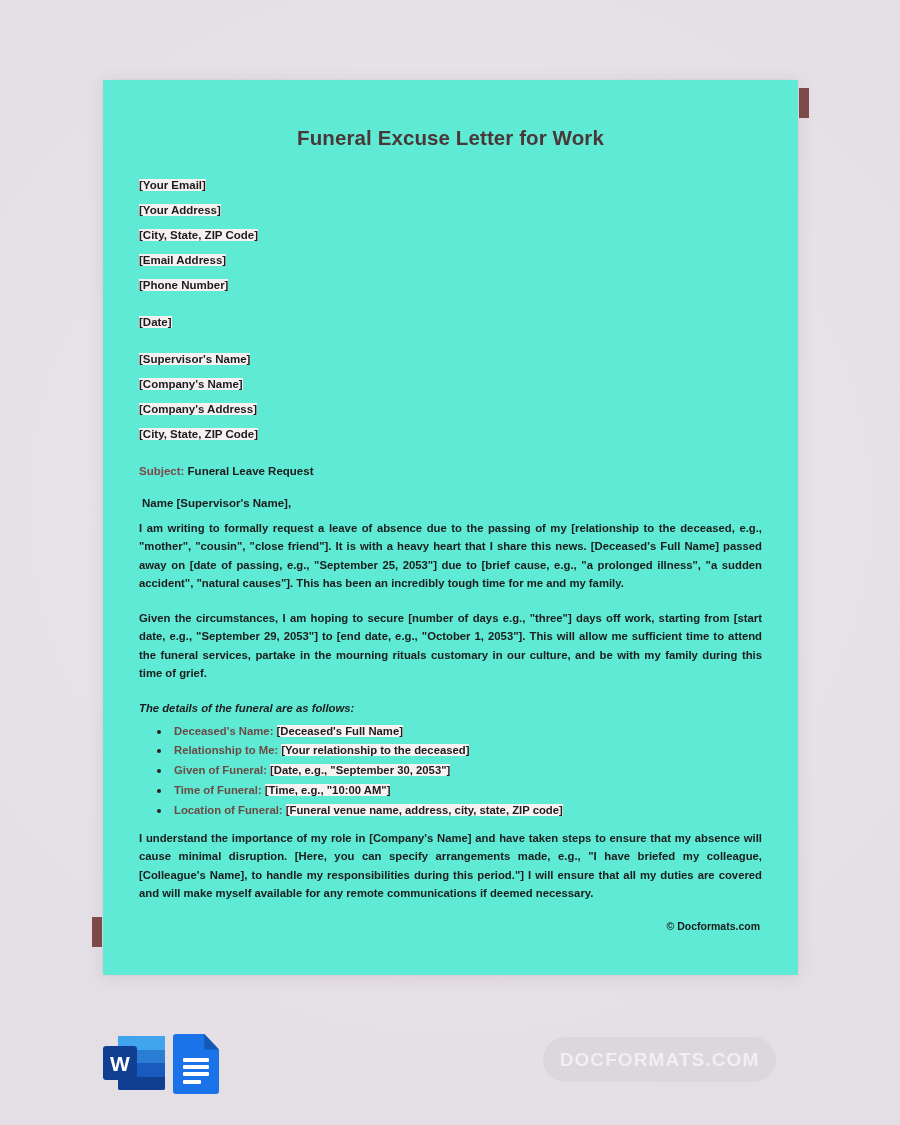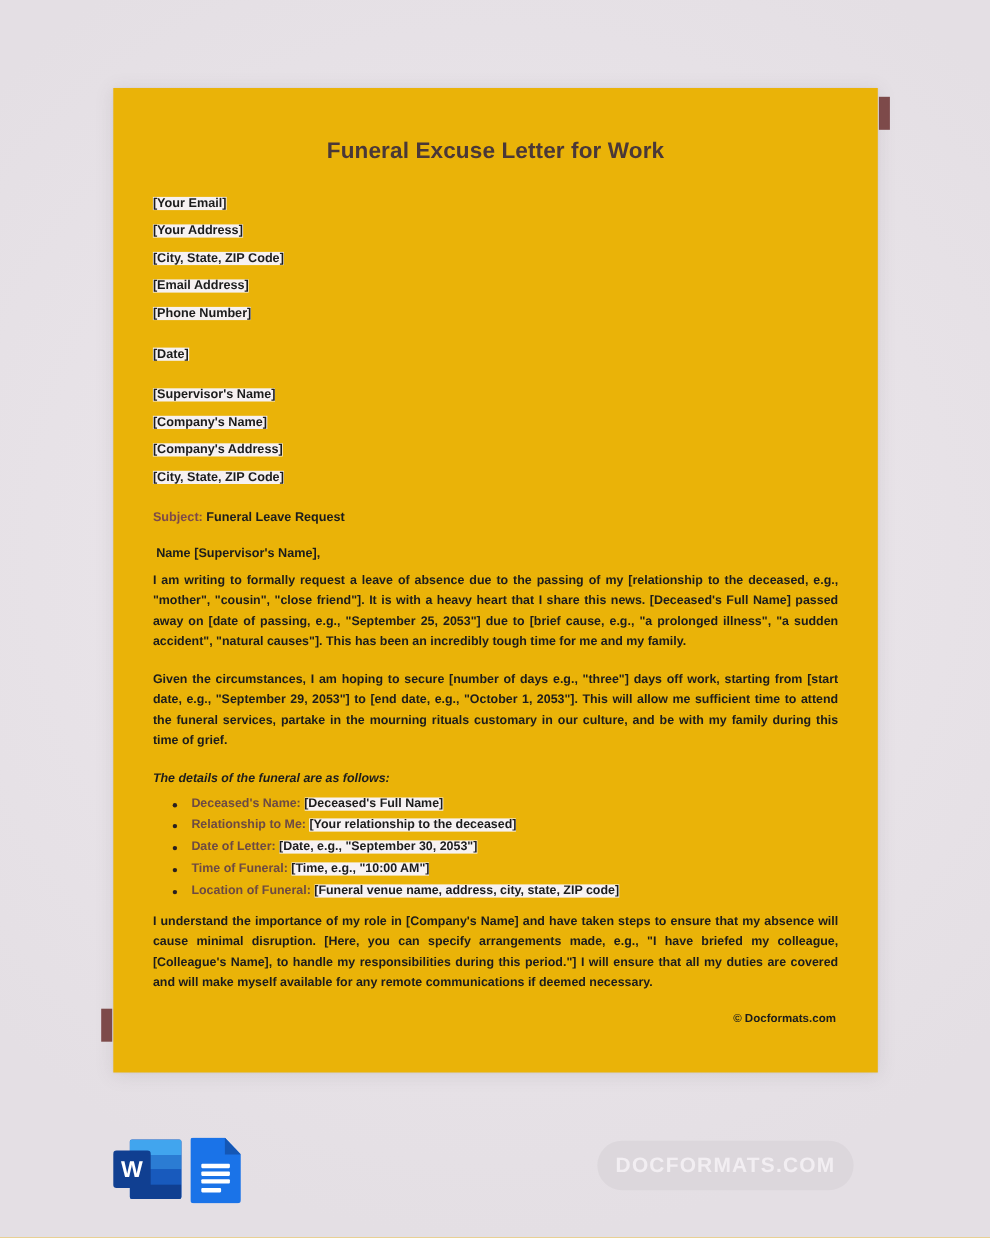--- a/index.html
+++ b/index.html
@@ -20,21 +20,21 @@
     position:absolute; inset:0;
     background:
       radial-gradient(ellipse 70% 55% at 50% 45%, #eeeaee 0%, #e8e3e8 55%, #e4dfe4 100%);
   }
 
   
   .page {
     position:absolute;
     left:103px; top:80px;
     width:695px; height:895px;
-    background:#eab308;
+    background:#5eead4;
     box-shadow: 0 2px 16px rgba(90,75,90,0.13), 0 0 2px rgba(0,0,0,0.05);
   }
 
   
   .deco-bar {
     position:absolute;
     width:10px; height:30px;
     background:#7d4a4a;
   }
   .deco-bar.top-right { right:-11px; top:8px; }
@@ -291,21 +291,21 @@
     <ul class="detail-list">
       <li>
         <span class="item-label">Deceased's Name:</span>
         <span class="item-value">[Deceased's Full Name]</span>
       </li>
       <li>
         <span class="item-label">Relationship to Me:</span>
         <span class="item-value">[Your relationship to the deceased]</span>
       </li>
       <li>
-        <span class="item-label">Date of Letter:</span>
+        <span class="item-label">Given of Funeral:</span>
         <span class="item-value">[Date, e.g., "September 30, 2053"]</span>
       </li>
       <li>
         <span class="item-label">Time of Funeral:</span>
         <span class="item-value">[Time, e.g., "10:00 AM"]</span>
       </li>
       <li>
         <span class="item-label">Location of Funeral:</span>
         <span class="item-value">[Funeral venue name, address, city, state, ZIP code]</span>
       </li>

